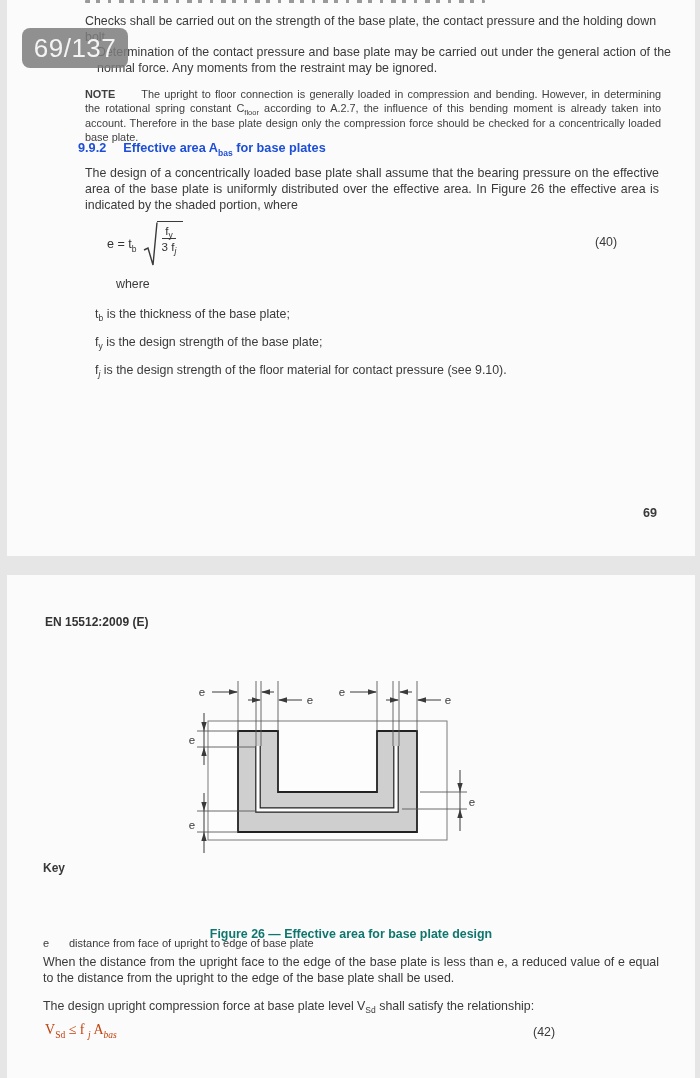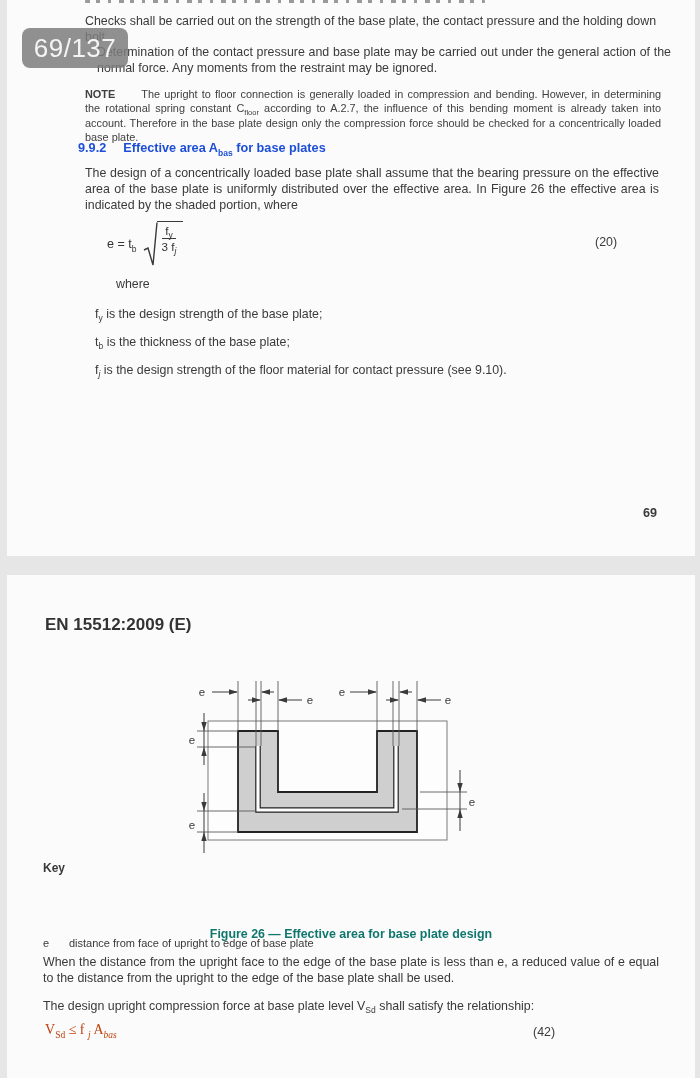--- a/index.html
+++ b/index.html
@@ -79,40 +79,40 @@
       <svg width="15" height="46" aria-hidden="true">
         <polyline points="1,29 5,27 10,44 14,1.5" fill="none" stroke="#3a3a3a" stroke-width="1.4"></polyline>
       </svg>
       <span class="rad-body">
         <div class="fnum"><span>f</span><sub>y</sub></div>
         <div class="fbar"></div>
         <div class="fden"><span>3 f</span><sub class="it">j</sub></div>
       </span>
     </span>
   </div>
-  <div class="abs eq-number" style="top:235px;left:588px;">(20)</div>
+  <div class="abs eq-number" style="top:235px;left:588px;">(40)</div>
 
   <div class="abs body-text" style="top:276px;left:78px;margin-left:31px;">where</div>
 
   <div class="abs body-text defs" style="top:306px;left:88px;">
+    <div style="margin-bottom:12px;"><span>t</span><sub>b</sub><span> is the thickness of the base plate;</span></div>
     <div style="margin-bottom:12px;"><span>f</span><sub>y</sub><span> is the design strength of the base plate;</span></div>
-    <div style="margin-bottom:12px;"><span>t</span><sub>b</sub><span> is the thickness of the base plate;</span></div>
     <div><span>f</span><sub class="it">j</sub><span> is the design strength of the floor material for contact pressure (see 9.10).</span></div>
   </div>
 
   <div class="abs page-num" style="top:506px;right:38px;">69</div>
 </div>
 
 <div class="abs pill" style="position:absolute;">
   <span>69/137</span>
 </div>
 
 <div class="page" id="page2">
 
-  <div class="abs" style="top:40px;left:38px;font-size:17px;font-weight:bold;color:#333;">EN 15512:2009 (E)</div>
+  <div class="abs" style="top:40px;left:38px;font-size:12px;font-weight:bold;color:#333;">EN 15512:2009 (E)</div>
 
   <svg class="abs" style="top:94px;left:143px;" width="390" height="200" viewBox="0 0 390 200">
 
     <rect x="58" y="52" width="239" height="119" fill="#fdfdfd" stroke="#7a7a7a" stroke-width="1"></rect>
 
     <path d="M88,62 L128,62 L128,123 L227,123 L227,62 L267,62 L267,163 L88,163 Z" fill="#cfcfcf" stroke="#222" stroke-width="1.8"></path>
 
     <path d="M108,77 L108,141 L246,141 L246,77" fill="none" stroke="#222" stroke-width="5.6"></path>
     <path d="M108,77 L108,141 L246,141 L246,77" fill="none" stroke="#fdfdfd" stroke-width="3.2"></path>
 

